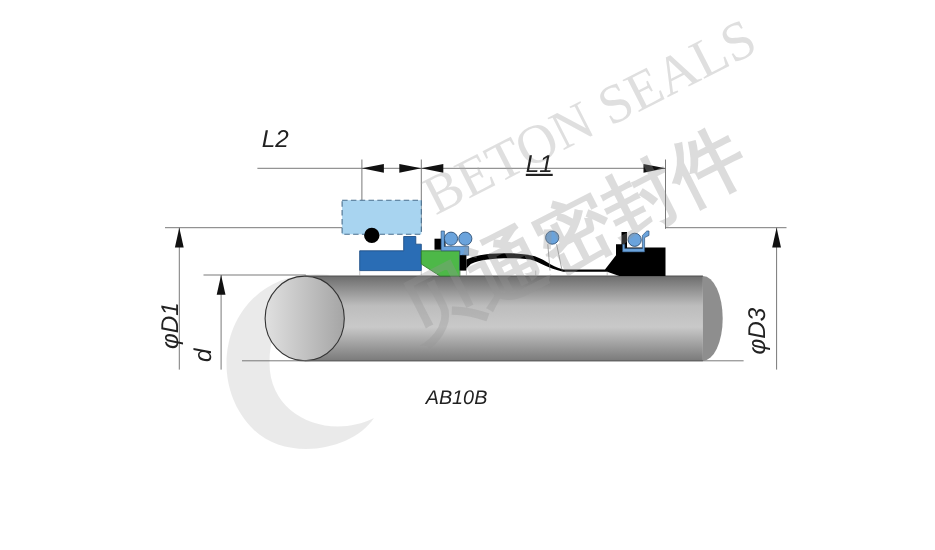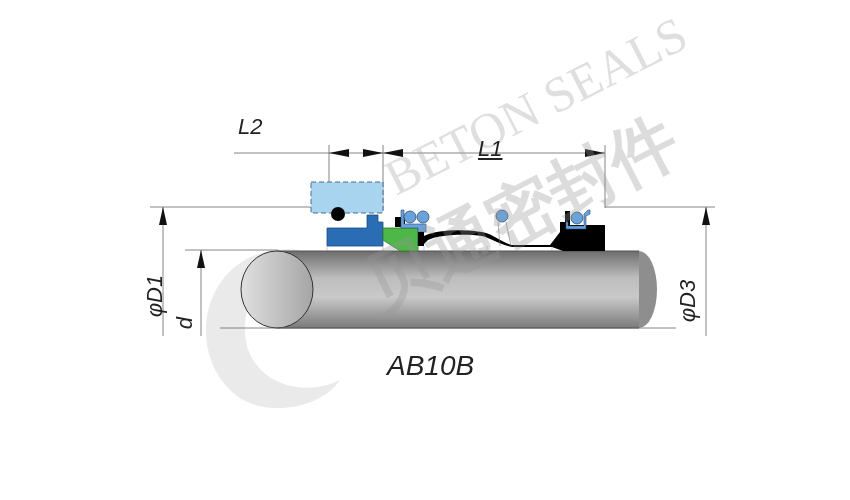--- a/index.html
+++ b/index.html
@@ -102,14 +102,14 @@
   
   <div class="wm" style="left:375px; top:155px; font-size:50px; transform: rotate(-27deg); transform-origin: left top;">BETON SEALS</div>
   <div class="wm" style="left:350px; top:250px; font-size:68px; font-weight:bold; transform: rotate(-27deg); transform-origin: left top; color: rgba(150,150,150,0.33); font-family: 'DejaVu Sans', sans-serif;">贝通密封件</div>
 
   
   <div class="lbl" style="left:238px; top:116px;">L2</div>
   <div class="lbl" style="left:478px; top:138px;text-decoration:underline;">L1</div>
   <div class="lbl vlbl" style="left:125px; top:285px; width:60px; text-align:center;">φD1</div>
   <div class="lbl vlbl" style="left:165px; top:312px; width:40px; text-align:center;">d</div>
   <div class="lbl vlbl" style="left:658px; top:290px; width:60px; text-align:center;">φD3</div>
-  <div class="lbl" style="left:387px; top:352px; font-size:28px;">AB10B</div>
+  <div class="lbl" style="left:387px; top:352px; font-size:18px;">AB10B</div>
 </div>
 
 </body></html>

